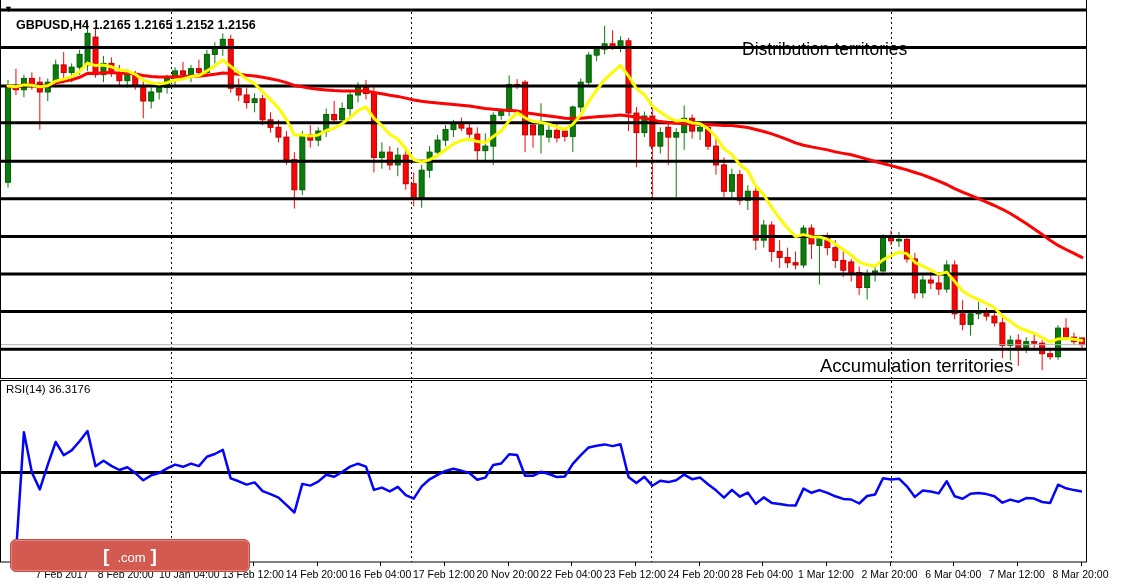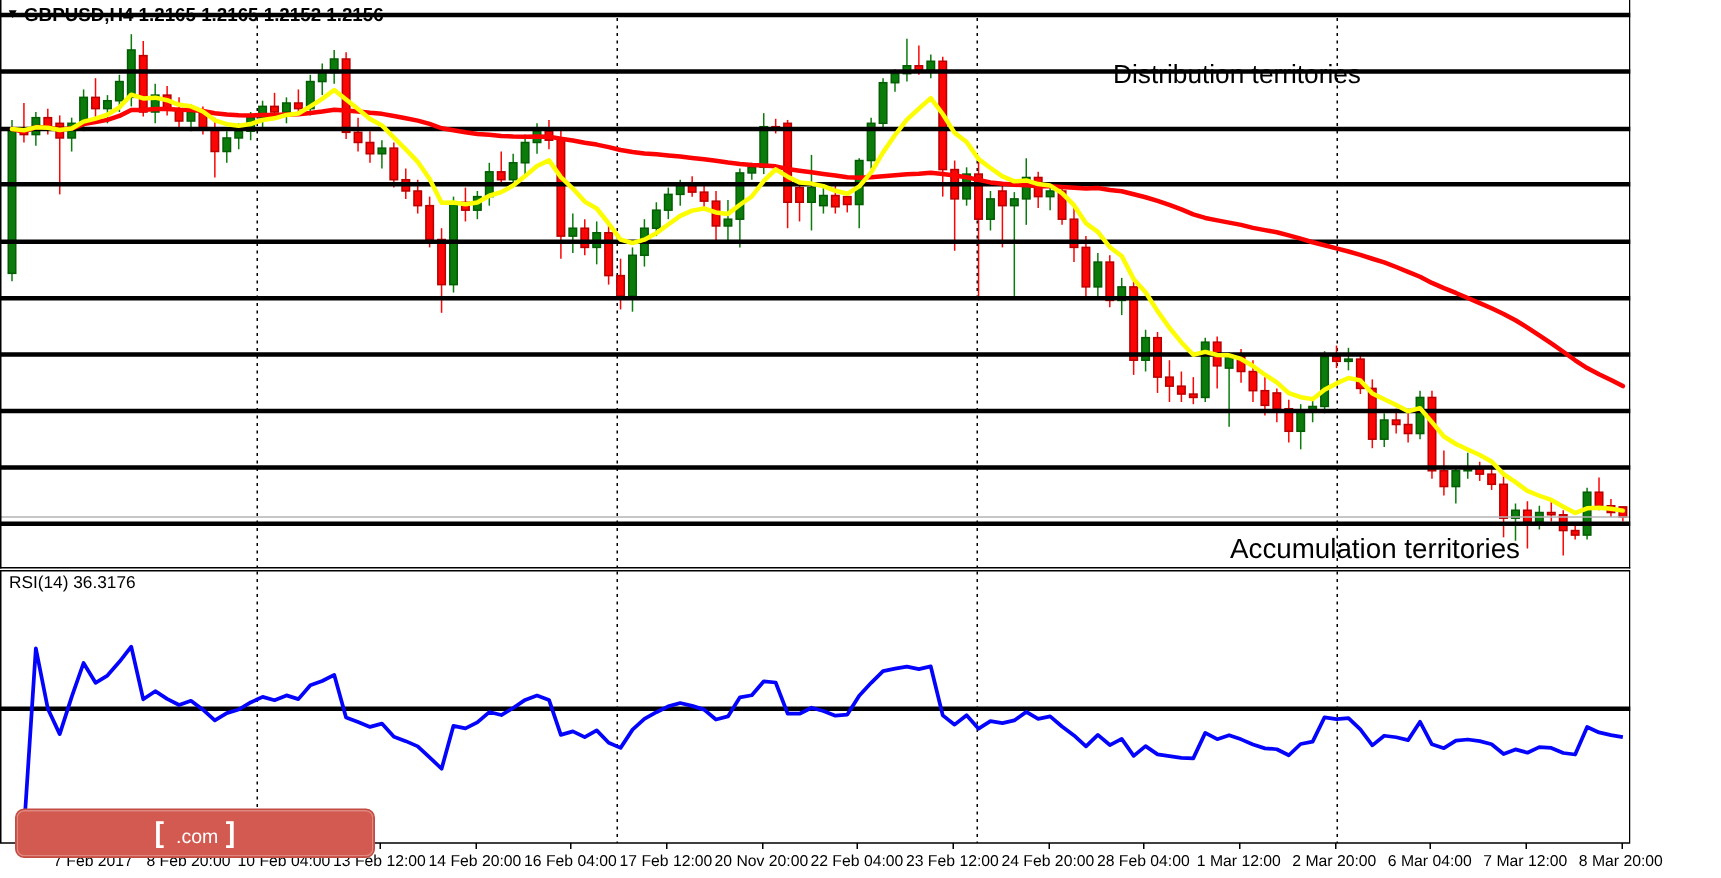--- a/index.html
+++ b/index.html
@@ -1,20 +1,20 @@
 <!DOCTYPE html>
 <html><head>
 <meta charset="utf-8">
 <style>
   html,body{margin:0;padding:0;background:#fff;}
   .screen{position:relative;width:1147px;height:585px;background:#ffffff;overflow:hidden;
           font-family:"Liberation Sans",sans-serif;}
   .abs{position:absolute;}
   svg{position:absolute;left:0;display:block;}
-  #symbol-label{left:16px;top:3px;font-size:12.5px;font-weight:bold;color:#000;white-space:nowrap;z-index:1;}
+  #symbol-label{left:16px;top:18px;font-size:12.5px;font-weight:bold;color:#000;white-space:nowrap;z-index:1;}
   #chart-arrow{left:4px;top:4px;font-size:9px;color:#000;z-index:1;}
   .annotation{color:#000;white-space:nowrap;z-index:1;}
   #annotation-distribution{left:742px;top:39px;font-size:17.5px;}
   #annotation-accumulation{left:820px;top:355px;font-size:18.5px;}
   #rsi-label{left:6px;top:383px;font-size:11.5px;color:#000;z-index:3;}
   #price-axis{left:1087px;top:0;width:60px;height:585px;}
   #time-axis{left:0;top:562px;width:1087px;height:23px;margin-left:30px;}
   .time-label{position:absolute;top:6px;width:66px;margin-left:-33px;text-align:center;
               font-size:10.5px;color:#000;white-space:nowrap;}
   .time-tick{position:absolute;top:0;width:1px;height:4px;background:#000;}
@@ -342,21 +342,21 @@
       <polyline points="16.0,173.0 23.9,52.3 31.9,92.5 39.8,109.4 47.8,84.6 55.7,62.0 63.7,75.2 71.6,70.4 79.6,61.2 87.5,51.1 95.5,86.2 103.5,80.8 111.4,85.9 119.4,90.0 127.3,87.2 135.3,93.1 143.2,100.2 151.2,95.4 159.1,93.0 167.1,88.3 175.1,84.6 183.0,86.8 191.0,83.6 198.9,86.1 206.9,76.8 214.8,74.0 222.8,69.9 230.7,98.4 238.7,101.3 246.7,104.6 254.6,102.4 262.6,111.2 270.5,114.1 278.5,117.6 286.4,124.9 294.4,132.5 302.3,103.9 310.3,105.6 318.2,101.6 326.2,94.7 334.2,96.7 342.1,92.0 350.1,86.6 358.0,83.7 366.0,86.6 373.9,109.9 381.9,107.6 389.8,111.4 397.8,106.9 405.8,115.2 413.7,118.6 421.7,106.4 429.6,99.3 437.6,94.8 445.5,90.9 453.5,88.7 461.4,90.6 469.4,93.1 477.3,99.7 485.3,97.6 493.3,84.9 501.2,83.5 509.2,74.2 517.1,75.0 525.1,95.8 533.0,95.8 541.0,91.8 548.9,94.0 556.9,97.1 564.9,96.4 572.8,83.8 580.8,75.2 588.7,67.4 596.7,65.8 604.6,64.4 612.6,66.1 620.5,64.3 628.5,96.9 636.4,103.1 644.4,96.8 652.4,105.8 660.3,100.7 668.3,102.1 676.2,100.3 684.2,94.6 692.1,99.2 700.1,97.6 708.0,104.3 716.0,110.3 724.0,117.6 731.9,109.9 739.9,116.7 747.8,112.6 755.8,123.9 763.7,117.4 771.7,122.9 779.6,124.1 787.6,125.2 795.5,125.6 803.5,108.6 811.5,112.8 819.4,110.1 827.4,112.9 835.3,116.3 843.3,118.9 851.2,119.5 859.2,123.5 867.1,116.0 875.1,114.4 883.0,98.3 891.0,99.4 899.0,98.7 906.9,106.3 914.9,116.9 922.8,110.5 930.8,111.5 938.7,113.4 946.7,101.2 954.6,116.2 962.6,118.8 970.6,113.7 978.5,113.0 986.5,114.1 994.4,116.2 1002.4,122.7 1010.3,119.6 1018.3,121.8 1026.2,118.1 1034.2,118.6 1042.2,122.0 1050.1,123.0 1058.1,104.7 1066.0,108.3 1074.0,110.1 1081.9,111.4" fill="none" stroke="#0404fc" stroke-width="2.5" stroke-linejoin="round"></polyline>
     </svg>
 
   <div id="price-axis" class="abs"></div>
   <div id="time-axis" class="abs">
       <div class="time-tick" style="left:32px"></div>
       <div class="time-label" style="left:32px">7 Feb 2017</div>
       <div class="time-tick" style="left:95.66px"></div>
       <div class="time-label" style="left:95.66px">8 Feb 20:00</div>
       <div class="time-tick" style="left:159.32px"></div>
-      <div class="time-label" style="left:159.32px">10 Feb 04:00</div>
+      <div class="time-label" style="left:159.32px">10 Jan 04:00</div>
       <div class="time-tick" style="left:222.98px"></div>
       <div class="time-label" style="left:222.98px">13 Feb 12:00</div>
       <div class="time-tick" style="left:286.64px"></div>
       <div class="time-label" style="left:286.64px">14 Feb 20:00</div>
       <div class="time-tick" style="left:350.29999999999995px"></div>
       <div class="time-label" style="left:350.29999999999995px">16 Feb 04:00</div>
       <div class="time-tick" style="left:413.96px"></div>
       <div class="time-label" style="left:413.96px">17 Feb 12:00</div>
       <div class="time-tick" style="left:477.62px"></div>
       <div class="time-label" style="left:477.62px">20 Nov 20:00</div>

